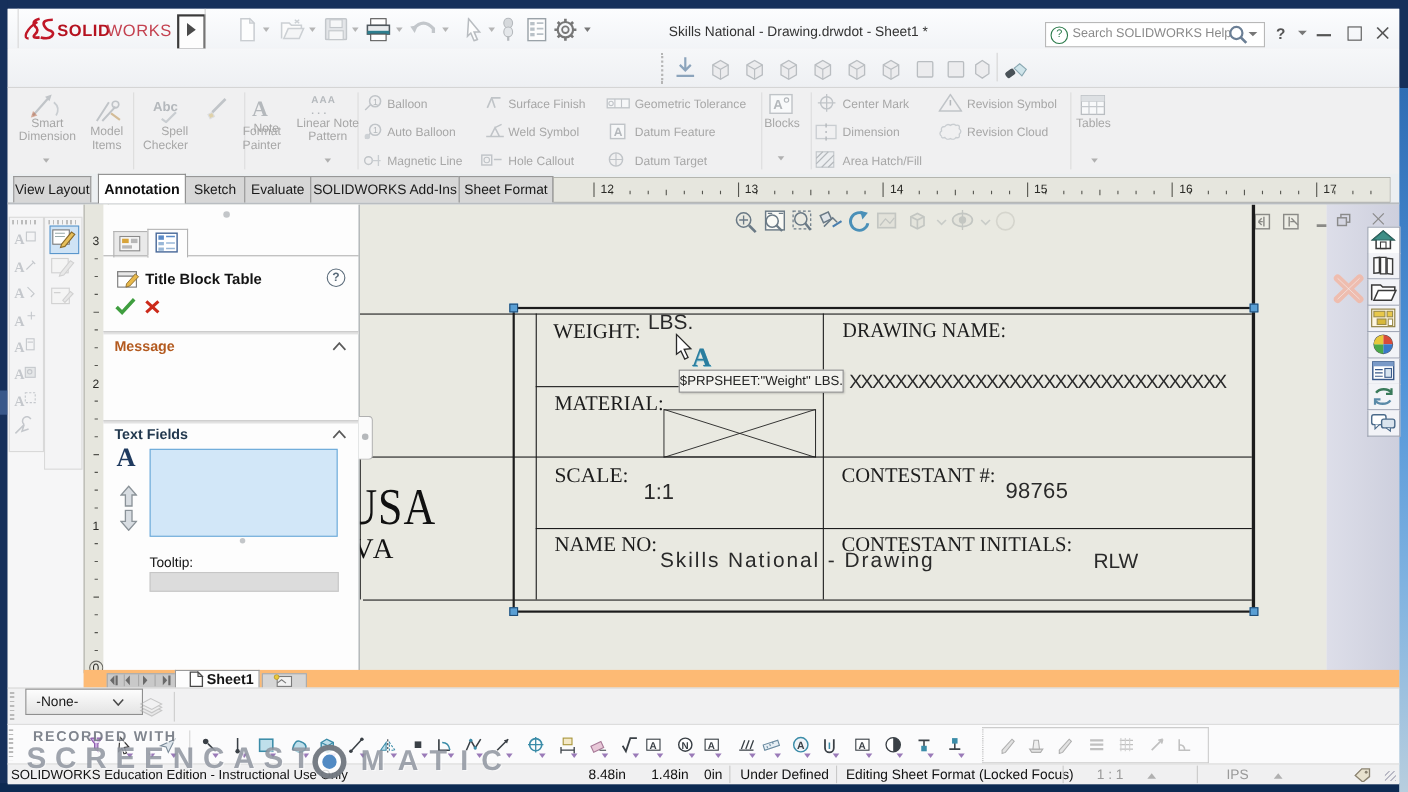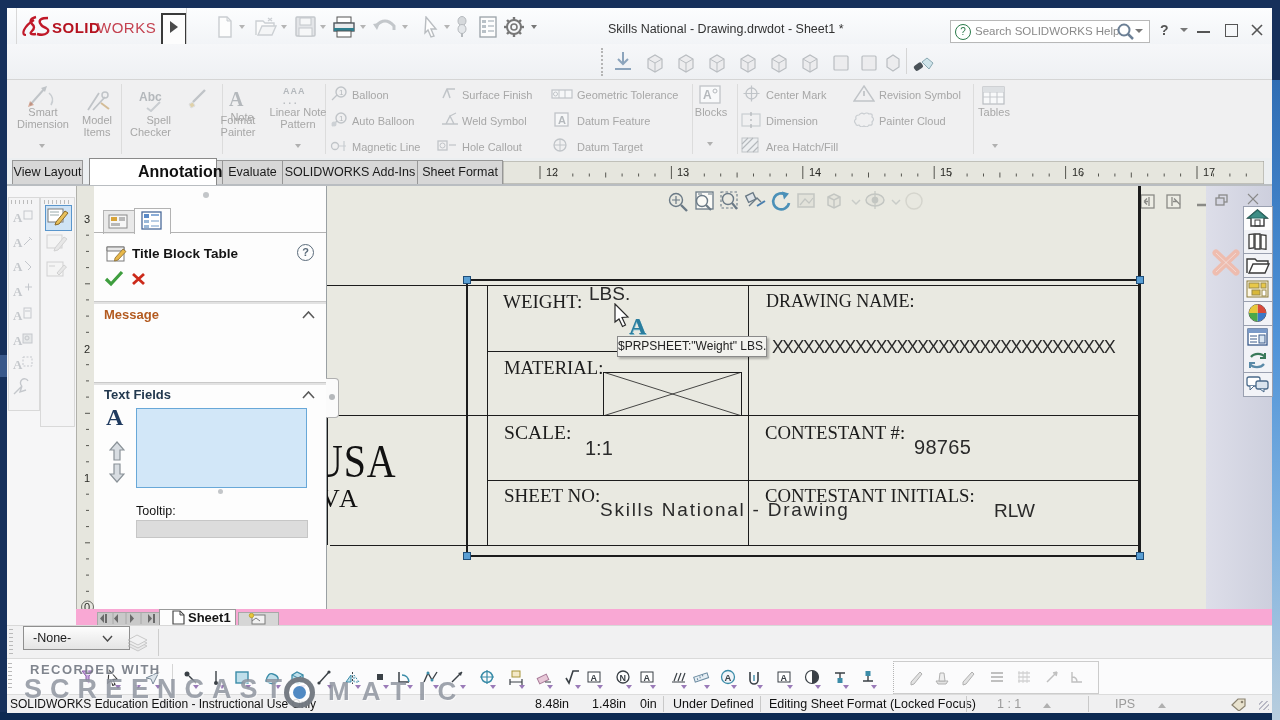--- a/index.html
+++ b/index.html
@@ -312,35 +312,35 @@
   <div class="gtx ab" style="left:759px;top:61px;">Area Hatch/Fill</div>
 
   <svg class="ab" style="left:846px;top:5px;" width="22" height="17" viewBox="0 0 22 17">
       <path d="M11 1 L21 16 L1 16 Z" fill="none" stroke="#c0c4c8" stroke-width="1.4"></path>
       <line x1="11" y1="6" x2="11" y2="11" stroke="#b4b8bc" stroke-width="1.4"></line>
     </svg>
   <div class="gtx ab" style="left:872px;top:9px;">Revision Symbol</div>
   <svg class="ab" style="left:845px;top:32px;" width="24" height="15" viewBox="0 0 24 15">
       <path d="M4 12 q-3 -3 0 -5 q-1 -4 3 -4 q2 -3 5 -1 q3 -2 5 0 q4 -1 3 3 q3 2 0 5 q1 4 -3 3 q-2 3 -5 1 q-3 2 -5 -1 q-3 1 -3 -1" fill="none" stroke="#c9cdd1" stroke-width="1.2"></path>
     </svg>
-  <div class="gtx ab" style="left:872px;top:35px;">Painter Cloud</div>
+  <div class="gtx ab" style="left:872px;top:35px;">Revision Cloud</div>
 
   <svg class="ab" style="left:975px;top:6px;" width="23" height="19" viewBox="0 0 23 19">
       <rect x="1" y="1" width="21" height="17" fill="#f8f9fa" stroke="#b9bdc1" stroke-width="1.2"></rect>
       <path d="M1 6 h21 M1 11 h21 M8 1 v17 M15 1 v17" stroke="#c5c9cd" stroke-width="1.1"></path>
       <rect x="1" y="1" width="21" height="5" fill="#dde0e3"></rect>
     </svg>
   <div class="gtx ab" style="left:968px;top:26px;width:38px;text-align:center;">Tables</div>
   <div class="ab" style="left:985px;top:64px;width:0;height:0;border-top:4px solid #b0b0b0;border-left:3.5px solid transparent;border-right:3.5px solid transparent;"></div>
 </div>
 
 <div class="ab" id="tabrow" style="left:7px;top:158px;width:1265px;height:28px;background:#eceff1;">
   <div class="ab" style="left:0;top:26px;width:1265px;height:2px;background:#b9bdc1;"></div>
   <div class="ab" style="left:5px;top:2px;width:69px;height:23px;background:#d7d7d7;border:1px solid #979797;border-bottom:none;font-size:12.5px;color:#1a1a1a;text-align:center;line-height:23px;">View Layout</div>
-  <div class="ab" style="left:82px;top:0px;width:78px;height:26px;background:#fff;border:1px solid #8a8a8a;border-bottom:none;font-size:16px;font-weight:bold;color:#111;text-align:center;line-height:25px;z-index:3;padding-left:48px;">Annotation</div>
+  <div class="ab" style="left:82px;top:0px;width:78px;height:26px;background:#fff;border:1px solid #8a8a8a;border-bottom:none;font-size:13px;font-weight:bold;color:#111;text-align:center;line-height:25px;z-index:3;">Annotation</div>
   <div class="ab" style="left:161px;top:2px;width:53px;height:23px;background:#d7d7d7;border:1px solid #979797;border-bottom:none;font-size:12.5px;color:#1a1a1a;text-align:center;line-height:23px;">Sketch</div>
   <div class="ab" style="left:215px;top:2px;width:59px;height:23px;background:#d7d7d7;border:1px solid #979797;border-bottom:none;font-size:12.5px;color:#1a1a1a;text-align:center;line-height:23px;">Evaluate</div>
   <div class="ab" style="left:275px;top:2px;width:134px;height:23px;background:#d7d7d7;border:1px solid #979797;border-bottom:none;font-size:12.5px;color:#1a1a1a;text-align:center;line-height:23px;">SOLIDWORKS Add-Ins</div>
   <div class="ab" style="left:410px;top:2px;width:84px;height:23px;background:#d7d7d7;border:1px solid #979797;border-bottom:none;font-size:12.5px;color:#1a1a1a;text-align:center;line-height:23px;">Sheet Format</div>
 
   <svg class="ab" style="left:496px;top:3px;" width="761" height="23" viewBox="0 0 761 23">
     <rect x="0" y="0" width="761" height="23" fill="#e6e6de" stroke="#9a9a94" stroke-width="1"></rect>
     <g stroke="#55554f" stroke-width="1">
       <g id="hticks">
           <line x1="37.0" y1="5" x2="37.0" y2="18"></line>
@@ -480,21 +480,21 @@
   <div class="ab" style="left:387px;top:90px;width:6px;height:6px;background:#5a9fd4;border:1px solid #1f4e79;"></div>
   <div class="ab" style="left:1060px;top:90px;width:6px;height:6px;background:#5a9fd4;border:1px solid #1f4e79;"></div>
   <div class="ab" style="left:387px;top:366px;width:6px;height:6px;background:#5a9fd4;border:1px solid #1f4e79;"></div>
   <div class="ab" style="left:1060px;top:366px;width:6px;height:6px;background:#5a9fd4;border:1px solid #1f4e79;"></div>
 
   <div class="ab ser" style="left:427px;top:105px;transform:scaleX(1.0);">WEIGHT:</div>
   <div class="ab ser" style="left:690px;top:104px;transform:scaleX(0.95);">DRAWING NAME:</div>
   <div class="ab ser" style="left:428px;top:171px;transform:scaleX(0.98);">MATERIAL:</div>
   <div class="ab ser" style="left:428px;top:236px;transform:scaleX(1.03);">SCALE:</div>
   <div class="ab ser" style="left:689px;top:236px;transform:scaleX(0.985);">CONTESTANT #:</div>
-  <div class="ab ser" style="left:428px;top:299px;transform:scaleX(1.0);">SHEET NO:</div>
+  <div class="ab ser" style="left:428px;top:299px;transform:scaleX(1.0);">NAME NO:</div>
   <div class="ab ser" style="left:689px;top:299px;transform:scaleX(0.985);">CONTESTANT INITIALS:</div>
 
   <div class="ab val" style="left:513px;top:97px;font-size:19px;">LBS.</div>
   <div class="ab val" style="left:696px;top:151px;font-size:17.5px;letter-spacing:-1.3px;">XXXXXXXXXXXXXXXXXXXXXXXXXXXXXXXXX</div>
   <div class="ab val" style="left:509px;top:251px;font-size:20px;">1:1</div>
   <div class="ab val" style="left:838px;top:250px;font-size:20px;letter-spacing:0.3px;">98765</div>
   <div class="ab val" style="left:524px;top:313px;font-size:19px;letter-spacing:1.75px;">Skills National - Drawing</div>
   <div class="ab val" style="left:918px;top:314px;font-size:19px;">RLW</div>
 
   <div class="ab" style="left:238px;top:248px;font-family:'Liberation Serif',serif;font-size:47px;color:#111;letter-spacing:1px;transform:scaleX(0.85);transform-origin:0 0;">USA</div>
@@ -775,21 +775,21 @@
     </svg>
   <div class="ab" style="left:124px;top:303px;width:5px;height:5px;border-radius:50%;background:#c3c6c9;"></div>
   <div class="ab" style="left:42px;top:318px;font-size:12.5px;color:#141414;">Tooltip:</div>
   <div class="ab" style="left:42px;top:334px;width:170px;height:16px;background:#dcdcdc;border:1px solid #c6c6c6;"></div>
 </div>
 
 <div class="ab" style="left:326px;top:378px;width:12px;height:38px;background:#fbfbfb;border:1px solid #b0b0b0;border-left:none;border-radius:0 4px 4px 0;z-index:5;">
   <div class="ab" style="left:3px;top:15px;width:6px;height:6px;border-radius:50%;background:#b5b8bb;"></div>
 </div>
 
-<div class="ab" id="sheettabs" style="left:76px;top:609px;width:1196px;height:17px;background:#f9a8d4;">
+<div class="ab" id="sheettabs" style="left:76px;top:609px;width:1196px;height:17px;background:#fdba74;">
   <div class="ab" style="left:21px;top:3px;width:61px;height:13px;background:#c9c9c9;border:1px solid #a8a8a8;"></div>
   <svg class="ab" style="left:22px;top:4px;" width="60" height="11" viewBox="0 0 60 11">
     <g fill="#6a6a6a">
         <path d="M6 1 v9 l-4 -4.5 z M7 1 h2 v9 h-2 z"></path>
         <path d="M20 1 v9 l-4 -4.5 z"></path>
         <path d="M32 1 v9 l4 -4.5 z"></path>
         <path d="M50 1 v9 l4 -4.5 z M55 1 h2 v9 h-2 z"></path>
       </g>
     <g stroke="#a8a8a8">
         <line x1="15" y1="0" x2="15" y2="11"></line>

